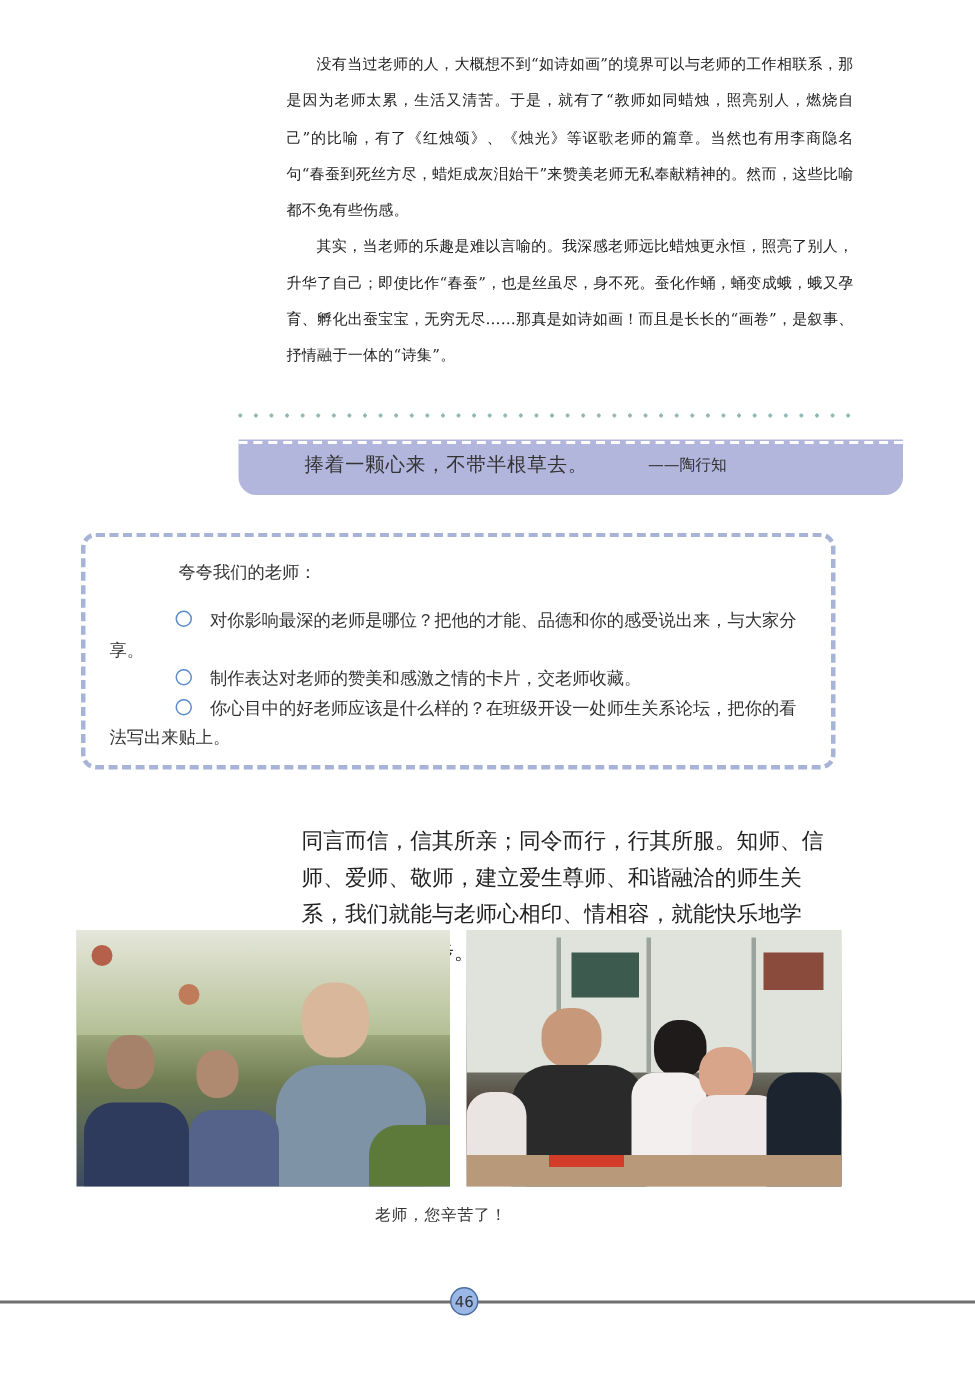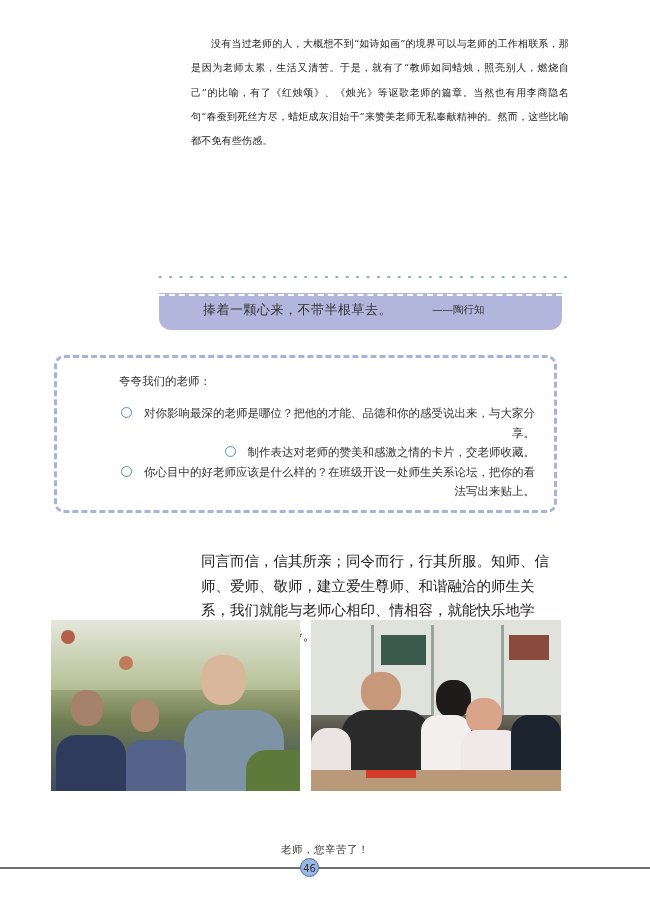--- a/index.html
+++ b/index.html
@@ -5,60 +5,61 @@
   html, body { margin: 0; padding: 0; background: #ffffff; }
   body { width: 650px; height: 919px; position: relative; overflow: hidden;
          font-family: "DejaVu Serif", serif; color: #222; }
   .essay { position: absolute; left: 191px; top: 32px; width: 378px;
            font-size: 10px; line-height: 24.3px; letter-spacing: 0.2px; }
   .essay p { margin: 0; text-indent: 2em; text-align: justify; }
   .dot-row { position: absolute; left: 155px; top: 273px; width: 412px; height: 8px;
              background-image: radial-gradient(circle, #8fb5b0 1.2px, transparent 1.4px);
              background-size: 10.4px 8px; background-repeat: repeat-x; }
   .quote-band { position: absolute; left: 159px; top: 293px; width: 403px; height: 37px;
-                background: #b2b6dd; border-radius: 0 0 12px 12px; }
+                background: #b2b6dd; border-radius: 0 0 12px 12px; padding-left: 40px; }
   .quote-band::before { content: ""; position: absolute; left: 0; right: 0; top: 1px;
                 border-top: 2px dashed #ffffff; }
   .quote-text { position: absolute; left: 44px; top: 8px; font-family: "DejaVu Sans", sans-serif;
                 font-size: 13px; color: #333; letter-spacing: 0.5px; }
   .quote-author { position: absolute; left: 273px; top: 10px; font-family: "DejaVu Sans", sans-serif;
                 font-size: 10.5px; color: #333; }
   .activity-box { position: absolute; left: 54px; top: 355px; width: 503px; height: 158px;
-                  border: 3px dashed #a7b4d8; border-radius: 10px; box-sizing: border-box; text-align: right; }
+                  border: 3px dashed #a7b4d8; border-radius: 10px; box-sizing: border-box; }
   .activity-title { position: absolute; left: 62px; top: 16px; font-size: 11.5px; color: #333; }
   .activity-list { position: absolute; left: 16px; top: 46px; width: 462px; font-size: 11.5px;
                    line-height: 19.5px; color: #333; }
   .activity-item { text-indent: 44px; }
   .bullet { display: inline-block; width: 9px; height: 9px; border: 1.2px solid #5b8bc9;
             border-radius: 50%; margin-right: 12px; text-indent: 0; vertical-align: -1px; }
   .summary { position: absolute; left: 189px; top: 537px; width: 380px;
              font-family: "DejaVu Sans", sans-serif; font-size: 14.5px; line-height: 24.5px;
              color: #222; }
   .summary p { margin: 12px; text-indent: 0; }
   .photo { position: absolute; overflow: hidden; }
   .photo-left { left: 51px; top: 620px; width: 249px; height: 171px;
                 background: linear-gradient(180deg, #d7d9c9 0%, #a9b486 35%, #6f7c52 60%, #3d4b61 100%); }
   .photo-right { left: 311px; top: 620px; width: 250px; height: 171px;
                  background: linear-gradient(180deg, #d8dcd5 0%, #8f9f94 40%, #4b3f35 70%, #a7907a 100%); }
   .shape { position: absolute; }
-  .caption { position: absolute; left: 281px; top: 803px; font-family: "DejaVu Sans", sans-serif;
-             font-size: 10.5px; color: #333; letter-spacing: 0.5px; margin-top: 40px; }
+  .caption { position: absolute; left: 250px; top: 803px; font-family: "DejaVu Sans", sans-serif;
+             font-size: 10.5px; color: #333; letter-spacing: 0.5px; }
   .footer-line { position: absolute; left: 0; top: 867px; width: 650px; height: 1.5px; background: #6f6f6f; }
   .page-num { position: absolute; left: 300px; top: 858px; width: 19px; height: 19px;
               border-radius: 50%; background: #9ab7e6; border: 1px solid #4b6da0;
               font-family: "DejaVu Sans", sans-serif; font-size: 10px; color: #333;
               text-align: center; line-height: 19px; box-sizing: border-box; }
   .book-title { position: absolute; left: 263px; top: 883px; font-size: 8px; color: #333;
                 letter-spacing: 7px; margin-top: 44px; }
 </style>
 </head>
 <body>
 
 <div class="essay">
   <p>没有当过老师的人，大概想不到“如诗如画”的境界可以与老师的工作相联系，那是因为老师太累，生活又清苦。于是，就有了“教师如同蜡烛，照亮别人，燃烧自己”的比喻，有了《红烛颂》、《烛光》等讴歌老师的篇章。当然也有用李商隐名句“春蚕到死丝方尽，蜡炬成灰泪始干”来赞美老师无私奉献精神的。然而，这些比喻都不免有些伤感。</p>
+  <p>其实，当老师的乐趣是难以言喻的。我深感老师远比蜡烛更永恒，照亮了别人，升华了自己；即使比作“春蚕”，也是丝虽尽，身不死。蚕化作蛹，蛹变成蛾，蛾又孕育、孵化出蚕宝宝，无穷无尽……那真是如诗如画！而且是长长的“画卷”，是叙事、抒情融于一体的“诗集”。</p>
 </div>
 
 <div class="dot-row"></div>
 
 <div class="quote-band">
   <span class="quote-text">捧着一颗心来，不带半根草去。</span>
   <span class="quote-author">——陶行知</span>
 </div>
 
 <div class="activity-box">

